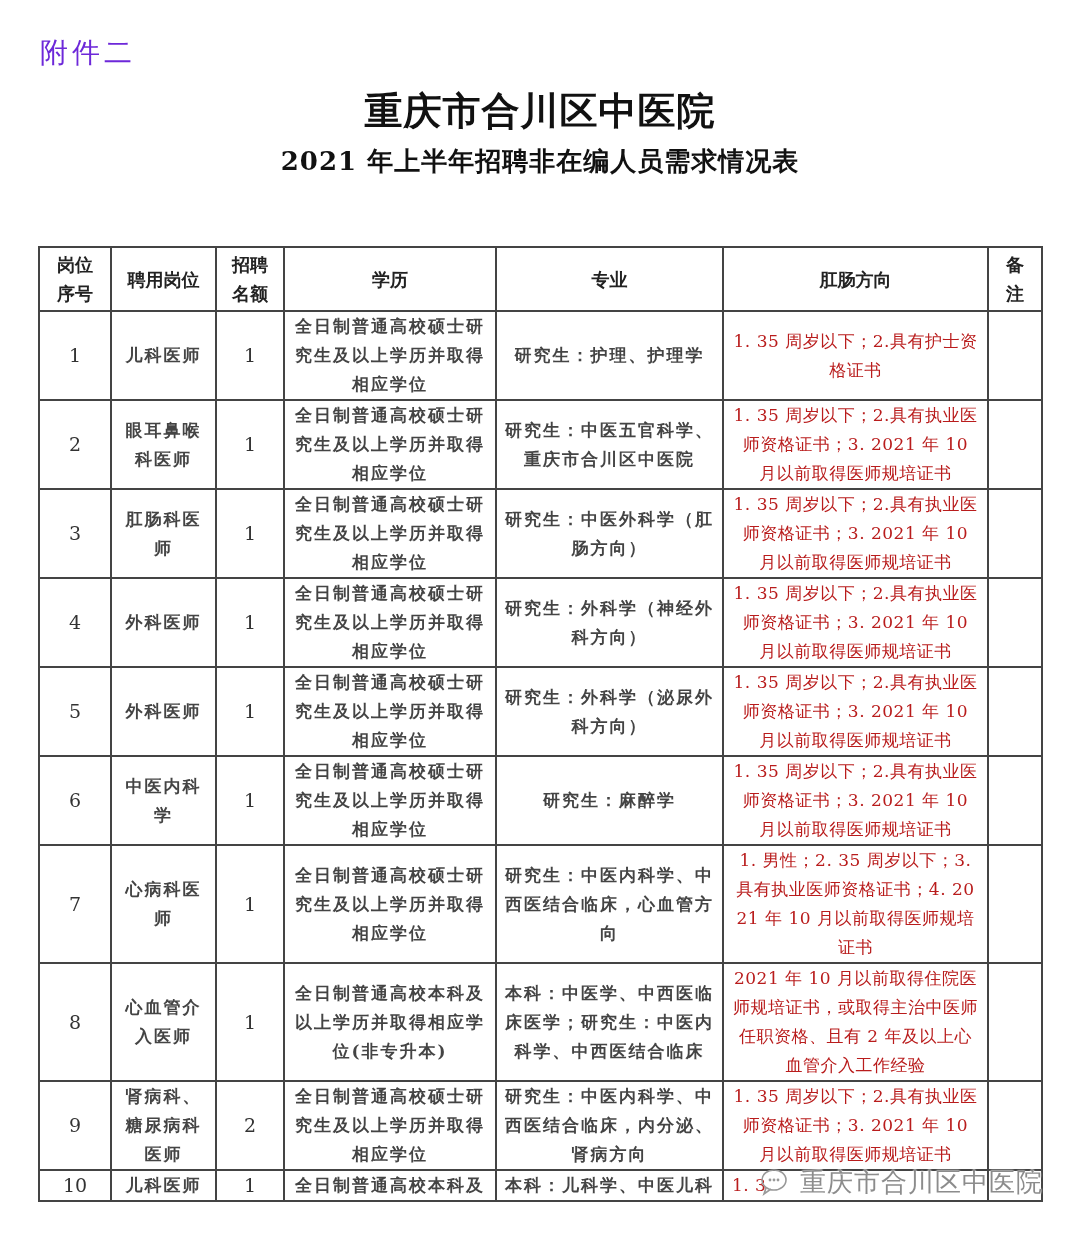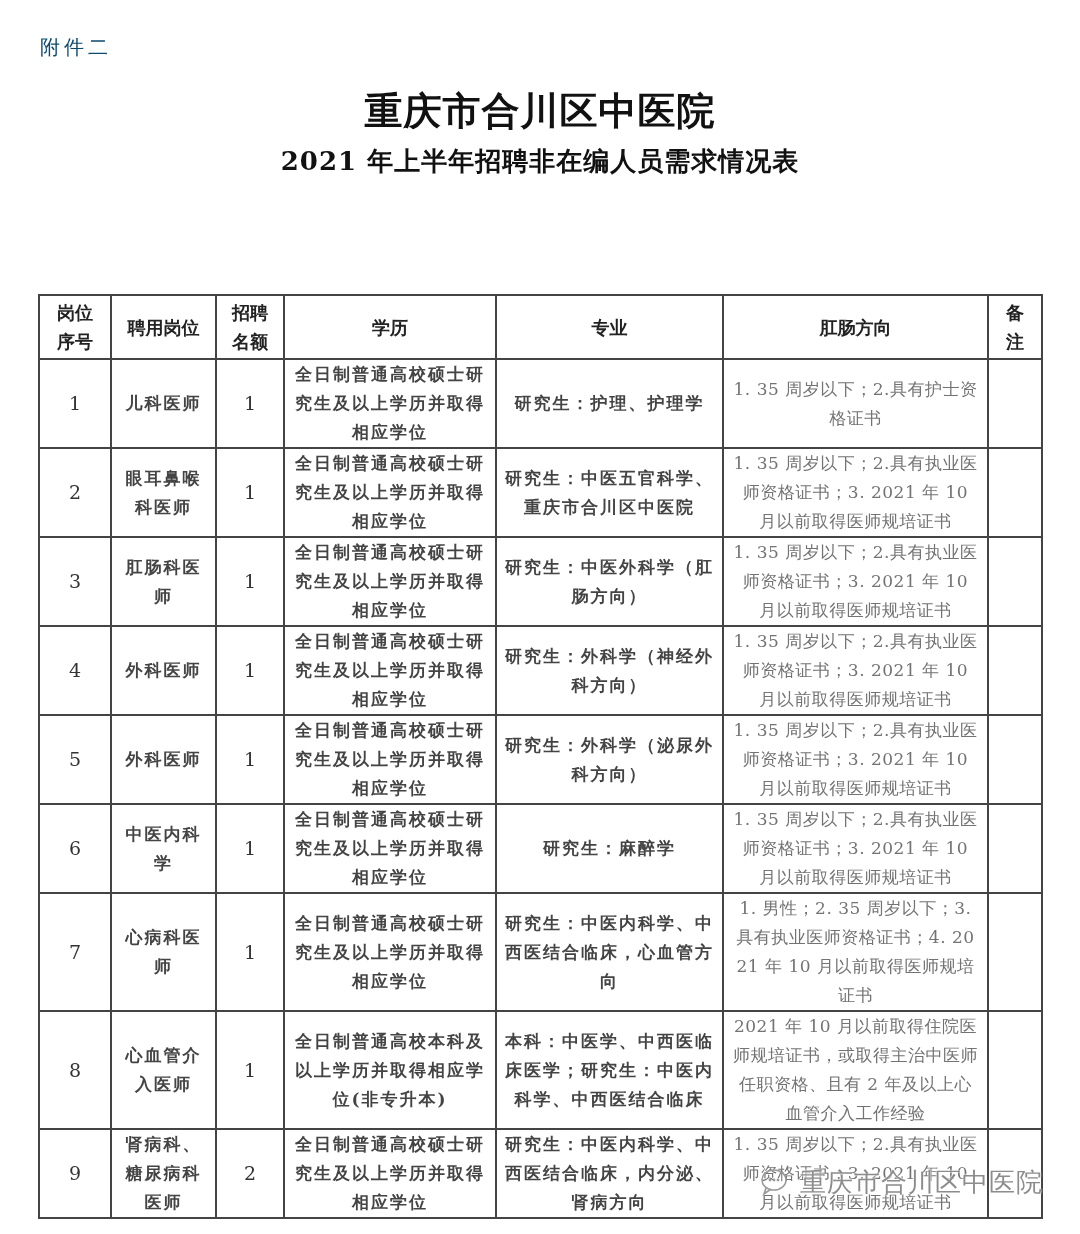--- a/index.html
+++ b/index.html
@@ -12,23 +12,23 @@
       height: 1234px;
       position: relative;
       overflow: hidden;
       font-family: "DejaVu Serif", "Liberation Serif", serif;
       color: #222;
     }
     .attachment-label {
       position: absolute;
       left: 40px;
       top: 34px;
-      font-size: 20px;
+      font-size: 28px;
       letter-spacing: 4px;
-      color: #0c4a6e;
+      color: #6d28d9;
       font-family: "DejaVu Serif", serif;
     }
     .title {
       position: absolute;
       left: 0;
       width: 1080px;
       text-align: center;
       font-weight: bold;
       color: #111;
       font-family: "DejaVu Serif", "Liberation Serif", serif;
@@ -36,21 +36,20 @@
     .title-line1 { top: 86px; font-size: 38px; letter-spacing: 1px; }
     .title-line2 { top: 144px; font-size: 26px; letter-spacing: 1px; }
 
     table.req {
       position: absolute;
       left: 38px;
       top: 246px;
       border-collapse: collapse;
       table-layout: fixed;
       width: 1003px;
-      margin-top: 48px;
     }
     table.req th, table.req td {
       border: 2px solid #444;
       text-align: center;
       vertical-align: middle;
       padding: 0 8px;
       line-height: 29px;
       font-size: 17px;
       color: #444;
       font-family: "DejaVu Serif", serif;
@@ -62,21 +61,21 @@
       color: #222;
       font-size: 18px;
       line-height: 29px;
       padding: 0 4px;
     }
     table.req td.num {
       font-size: 19px;
       color: #333;
     }
     table.req td.cond {
-      color: #737373;
+      color: #b91c1c;
       font-size: 17px;
       letter-spacing: 0.5px;
     }
     table.req td.spaced {
       letter-spacing: 2px;
       font-weight: bold;
     }
     .c1 { width: 72px; }
     .c2 { width: 105px; }
     .c3 { width: 68px; }
@@ -221,20 +220,29 @@
     </tr>
     <tr class="h-r9">
       <td class="num">9</td>
       <td class="spaced">肾病科、糖尿病科医师</td>
       <td class="num">2</td>
       <td class="spaced">全日制普通高校硕士研究生及以上学历并取得相应学位</td>
       <td class="spaced">研究生：中医内科学、中西医结合临床，内分泌、肾病方向</td>
       <td class="cond">1. 35 周岁以下；2.具有执业医师资格证书；3. 2021 年 10 月以前取得医师规培证书</td>
       <td></td>
     </tr>
+    <tr class="h-r10">
+      <td class="num">10</td>
+      <td class="spaced">儿科医师</td>
+      <td class="num">1</td>
+      <td class="spaced">全日制普通高校本科及</td>
+      <td class="spaced">本科：儿科学、中医儿科</td>
+      <td class="cond" style="text-align:left;">1. 3</td>
+      <td></td>
+    </tr>
   </tbody>
 </table>
 
 <div class="watermark">
   <span class="wechat-icon">
     <svg width="34" height="30" viewBox="0 0 34 30">
       <ellipse cx="14" cy="13" rx="12" ry="10" fill="none" stroke="#999" stroke-width="1.6"></ellipse>
       <path d="M6 21 L4 27 L11 22" fill="none" stroke="#999" stroke-width="1.6"></path>
       <circle cx="10" cy="13" r="1.4" fill="#999"></circle>
       <circle cx="14" cy="13" r="1.4" fill="#999"></circle>

